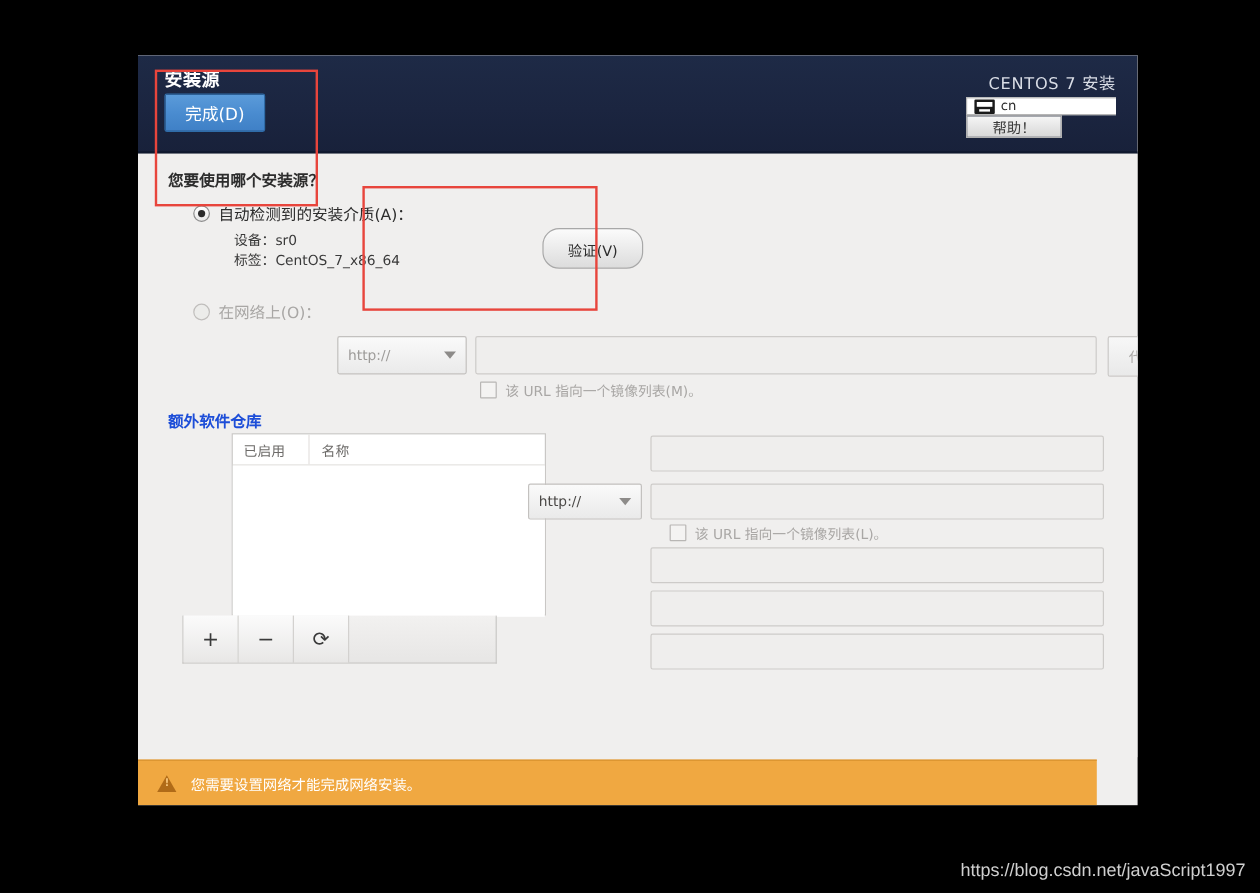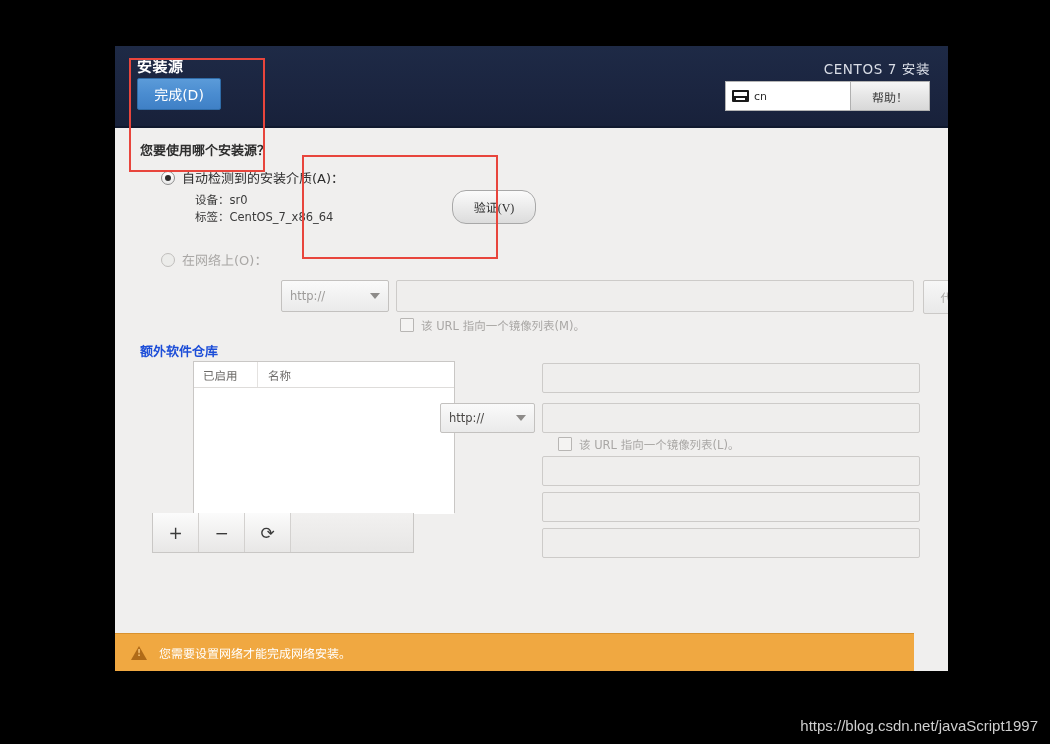--- a/index.html
+++ b/index.html
@@ -84,20 +84,21 @@
     width: 230px;
   }
 
   .kb-help-row {
     position: absolute;
     right: 18px;
     top: 35px;
     display: flex;
     align-items: stretch;
     height: 30px;
+    flex-direction: column;
   }
   .kb-indicator {
     width: 125px;
     background: #ffffff;
     border: 1px solid #b5b5b5;
     border-right: none;
     display: flex;
     align-items: center;
     padding-left: 6px;
     box-sizing: border-box;
@@ -210,21 +211,20 @@
     height: 32px;
     background: linear-gradient(180deg, #fbfbfb 0%, #ececec 48%, #dcdcdc 100%);
     border: 1px solid #a8a8a8;
     border-radius: 14px;
     font-size: 12px;
     color: #2d2d2d;
     display: flex;
     align-items: center;
     justify-content: center;
     cursor: pointer;
-    font-family: Liberation Serif, serif;
   }
 
   
   .proto-combo {
     position: absolute;
     left: 166px;
     top: 152px;
     width: 108px;
     height: 32px;
     background: linear-gradient(180deg,#fafafa,#eaeaea);

